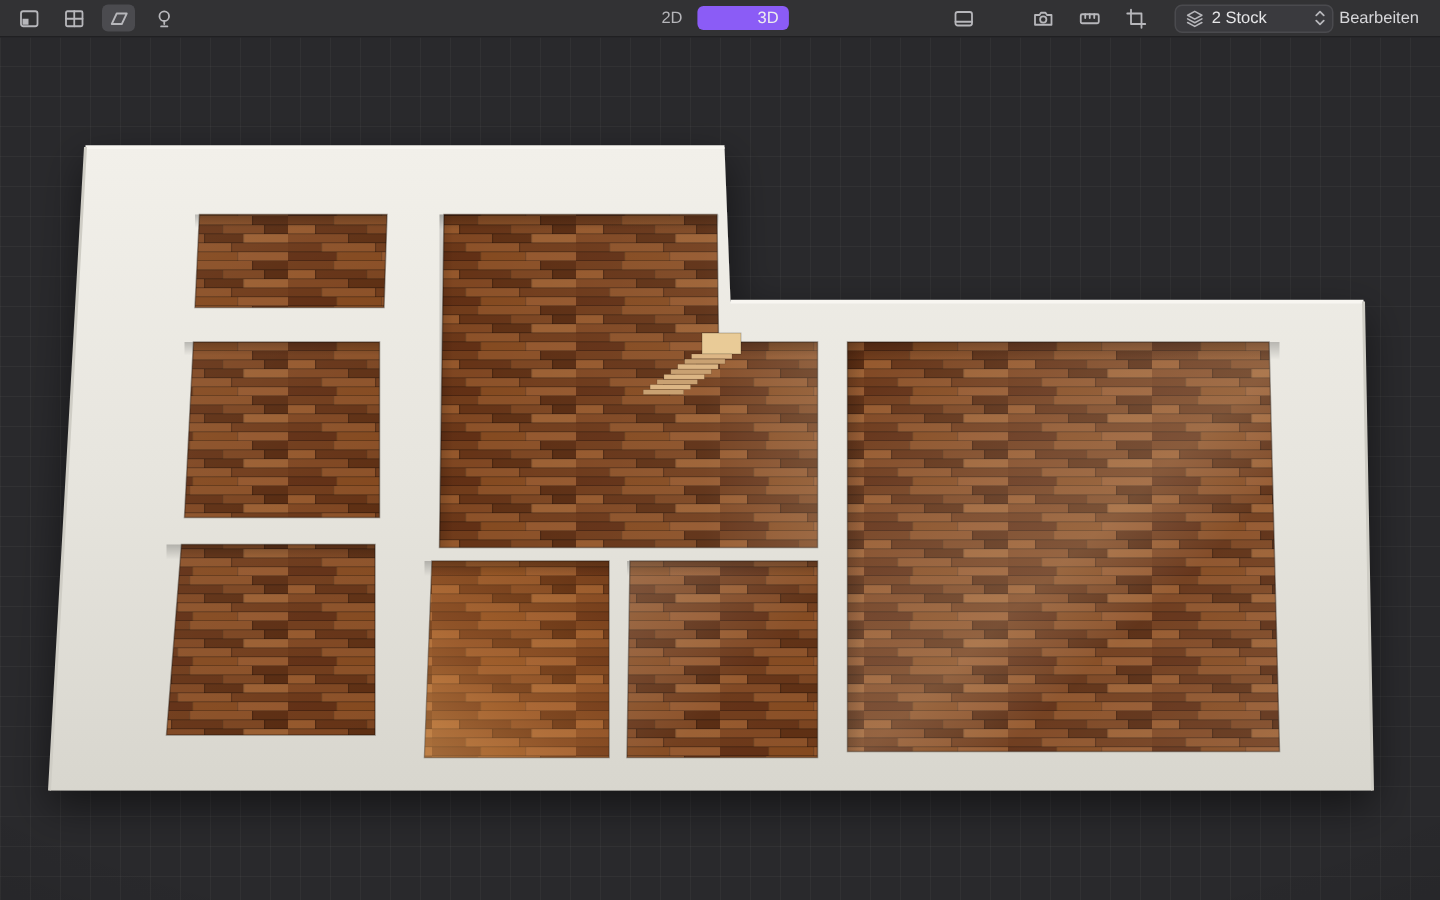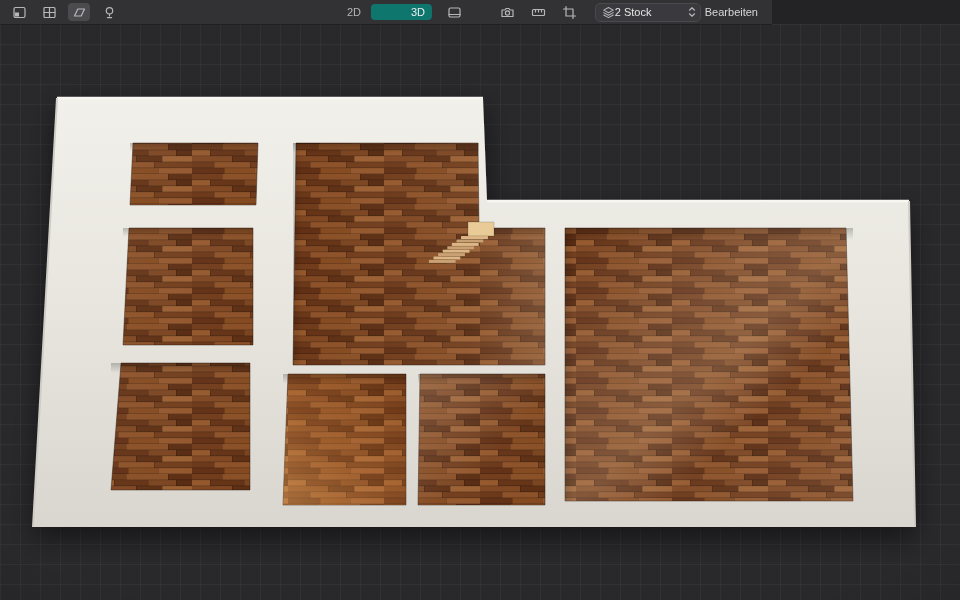--- a/index.html
+++ b/index.html
@@ -7,47 +7,47 @@
     width:960px;height:600px;overflow:hidden;
     background:#232326;
     font-family:"Liberation Sans",sans-serif;
     -webkit-font-smoothing:antialiased;
     user-select:none;
   }
   .app{position:relative;width:960px;height:600px;}
 
   
   .toolbar{
-    position:absolute;top:0;left:0;width:772px;height:24px;
+    position:absolute;top:0;left:0;width:960px;height:24px;
     background:#323234;border-bottom:1px solid #202022;
     display:flex;align-items:center;z-index:5;
   }
   .tb-left{display:flex;align-items:center;gap:8px;padding-left:8px;}
   .tb-btn{
     width:22px;height:18px;display:flex;align-items:center;justify-content:center;
     border-radius:4px;cursor:default;
   }
   .tb-btn.selected{background:#4b4b4f;}
   .tb-btn svg{display:block;}
   .icon-stroke{stroke:#b7b7bb;fill:none;stroke-width:1.2;stroke-linecap:round;stroke-linejoin:round;}
   .icon-fill{fill:#b7b7bb;}
 
   .tb-center{
     position:absolute;left:50%;top:0;height:24px;transform:translateX(-50%);
     display:flex;align-items:center;gap:3px;
   }
   .seg{font-size:11px;color:#b5b5b9;padding:2px 7px;border-radius:4px;line-height:12px;}
-  .seg.selected{background:#0f766e;color:#ededef;padding-left:40px;}
+  .seg.selected{background:#8b5cf6;color:#ededef;padding-left:40px;}
 
   .tb-right{margin-left:auto;display:flex;align-items:center;padding-right:10px;}
   .tb-right .tb-btn{margin-left:9px;}
   .tb-btn.first-right{margin-right:22px;}
 
   .dropdown{
-    display:flex;align-items:center;
+    display:flex;align-items:center;gap:5px;
     background:#3a3a3e;border:1px solid #4a4a4e;border-radius:5px;
     height:17px;padding:0 4px 0 6px;margin-left:14px;width:94px;
   }
   .dropdown-label{font-size:11px;color:#e6e6e8;flex:1;white-space:nowrap;}
   .edit-btn{font-size:11px;color:#d7d7da;background:none;border:none;padding:2px 4px;}
 
   
   .canvas{
     position:absolute;top:24px;left:0;width:960px;height:576px;
     background-color:#29292c;

